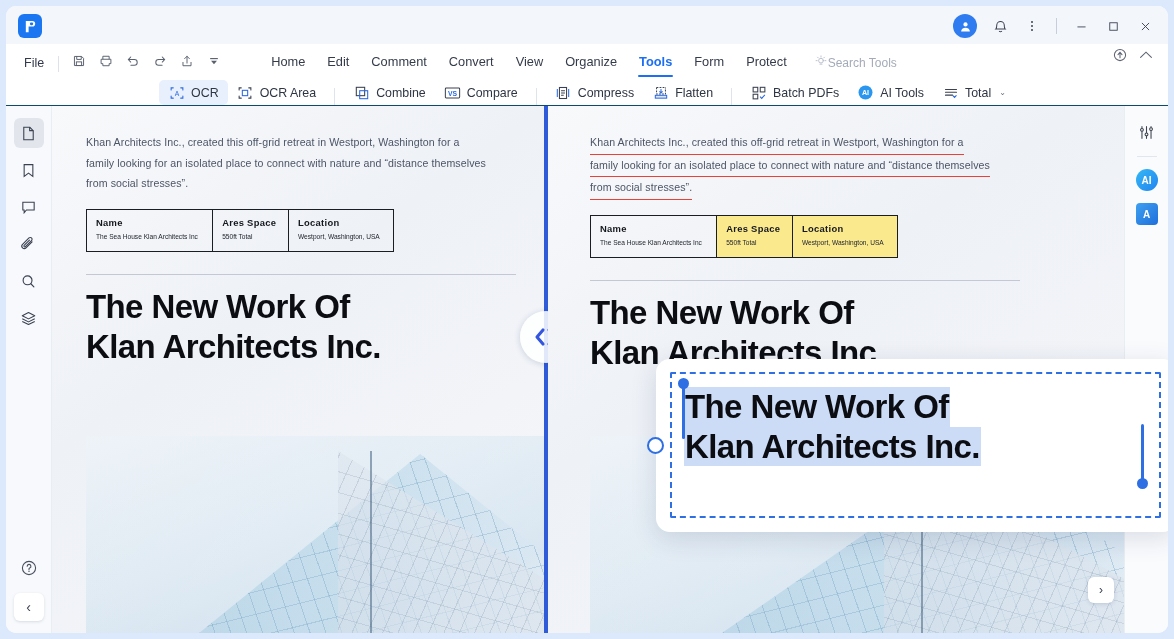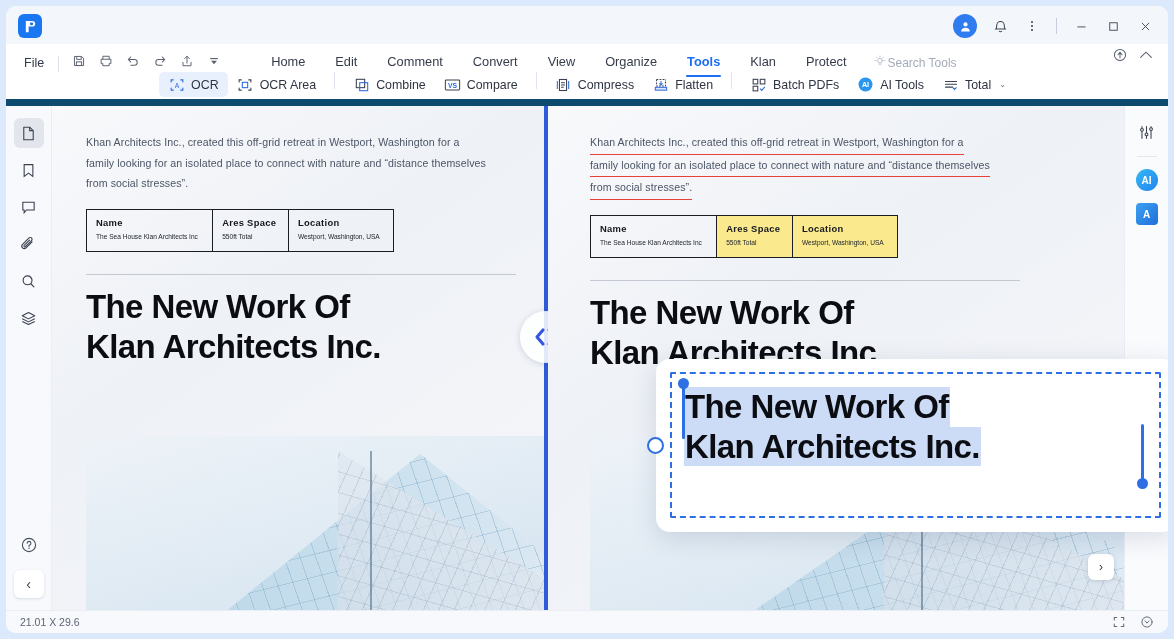--- a/index.html
+++ b/index.html
@@ -72,21 +72,21 @@
     background: #ffffff;
   }
   .file-btn { font-size: 12.5px; color: #31384a; padding: 2px 6px; cursor: pointer; }
   .divider { width: 1px; height: 16px; background: #dde2ea; margin: 0 8px; }
   .qicons { display: flex; align-items: center; gap: 3px; }
   .qicon {
     width: 24px; height: 22px;
     display: flex; align-items: center; justify-content: center;
     cursor: pointer; border-radius: 4px; color: #5a616e;
   }
-  .menus { display: flex; align-items: center; gap: 8px; margin-left: 34px; }
+  .menus { display: flex; align-items: center; gap: 0; margin-left: 34px; }
   .menu-item {
     font-size: 12.8px; color: #343b4a;
     padding: 3px 11px; cursor: pointer; position: relative;
   }
   .menu-item.active { color: #1c6ef2; font-weight: 600; }
   .menu-item.active::after {
     content: ""; position: absolute; left: 10px; right: 10px; bottom: -5px;
     height: 2px; background: #1c6ef2; border-radius: 2px;
   }
   .searchbox {
@@ -96,23 +96,23 @@
   .searchbox .sph { font-size: 12px; color: #a4abb8; }
   .menurow-right {
     position: absolute; right: 14px; top: 3px;
     display: flex; align-items: center; gap: 10px;
   }
   .mr-icon { color: #5d6473; cursor: pointer; display: flex; }
 
   
   .ribbon {
     height: 34px; flex: 0 0 34px;
-    display: flex; align-items: flex-start; justify-content: center;
+    display: flex; align-items: flex-end; justify-content: center;
     gap: 0px; background: #ffffff;
-    border-bottom: 7px solid #0c4a6e;
+    border-bottom: 1px solid #0c4a6e;
   }
   .rb {
     display: flex; align-items: center; gap: 6px;
     padding: 4px 9px; border-radius: 5px;
     font-size: 12.4px; color: #2e3543; cursor: pointer;
     white-space: nowrap;
   }
   .rb.sel { background: #e8f0fe; }
   .rb-sep { width: 1px; height: 17px; background: #dfe4ec; margin: 0 9px; }
   .rb-ico { width: 17px; height: 17px; display: flex; align-items: center; justify-content: center; flex: 0 0 auto;}
@@ -403,21 +403,21 @@
     </div>
 
     <div class="menus">
       <div class="menu-item">Home</div>
       <div class="menu-item">Edit</div>
       <div class="menu-item">Comment</div>
       <div class="menu-item">Convert</div>
       <div class="menu-item">View</div>
       <div class="menu-item">Organize</div>
       <div class="menu-item active">Tools</div>
-      <div class="menu-item">Klan</div>
+      <div class="menu-item">Form</div>
       <div class="menu-item">Protect</div>
     </div>
 
     <div class="searchbox">
       <span>
         <svg width="14" height="14" viewBox="0 0 16 16" fill="none" stroke="#b6bcc8" stroke-width="1.05" stroke-linecap="round">
             <circle cx="8" cy="7.6" r="2.7"></circle>
             <path d="M8 2.2v1.2M3.6 7.6H2.4M13.6 7.6h-1.2M4.9 4.5l-.85-.85M11.1 4.5l.85-.85"></path>
             <path d="M6.8 11.6h2.4"></path>
           </svg>
@@ -719,30 +719,14 @@
         <div><span class="hl">The New Work Of</span></div>
         <div><span class="hl">Klan Architects Inc.</span></div>
       </div>
       <div class="cursor-bar cb-start"></div>
       <div class="cursor-bar cb-end"></div>
       <div class="handle-o h-left"></div>
 
     </div>
   </div>
 
-  <div class="statusbar">
-    <span>21.01 X 29.6</span>
-    <div class="sb-right">
-      <span class="sb-ico">
-        <svg width="14" height="14" viewBox="0 0 16 16" fill="none" stroke="#626a78" stroke-width="1.2" stroke-linecap="round">
-            <path d="M2.6 5.6V2.8h2.8M10.6 2.8h2.8v2.8M13.4 10.4v2.8h-2.8M5.4 13.2H2.6v-2.8"></path>
-          </svg>
-      </span>
-      <span class="sb-ico">
-        <svg width="14" height="14" viewBox="0 0 16 16" fill="none" stroke="#626a78" stroke-width="1.1" stroke-linecap="round">
-            <circle cx="8" cy="8" r="5.8"></circle>
-            <path d="M5.8 6.8L8 9.3l2.2-2.5"></path>
-          </svg>
-      </span>
-    </div>
-  </div>
 
 </div>
 
 </body></html>

